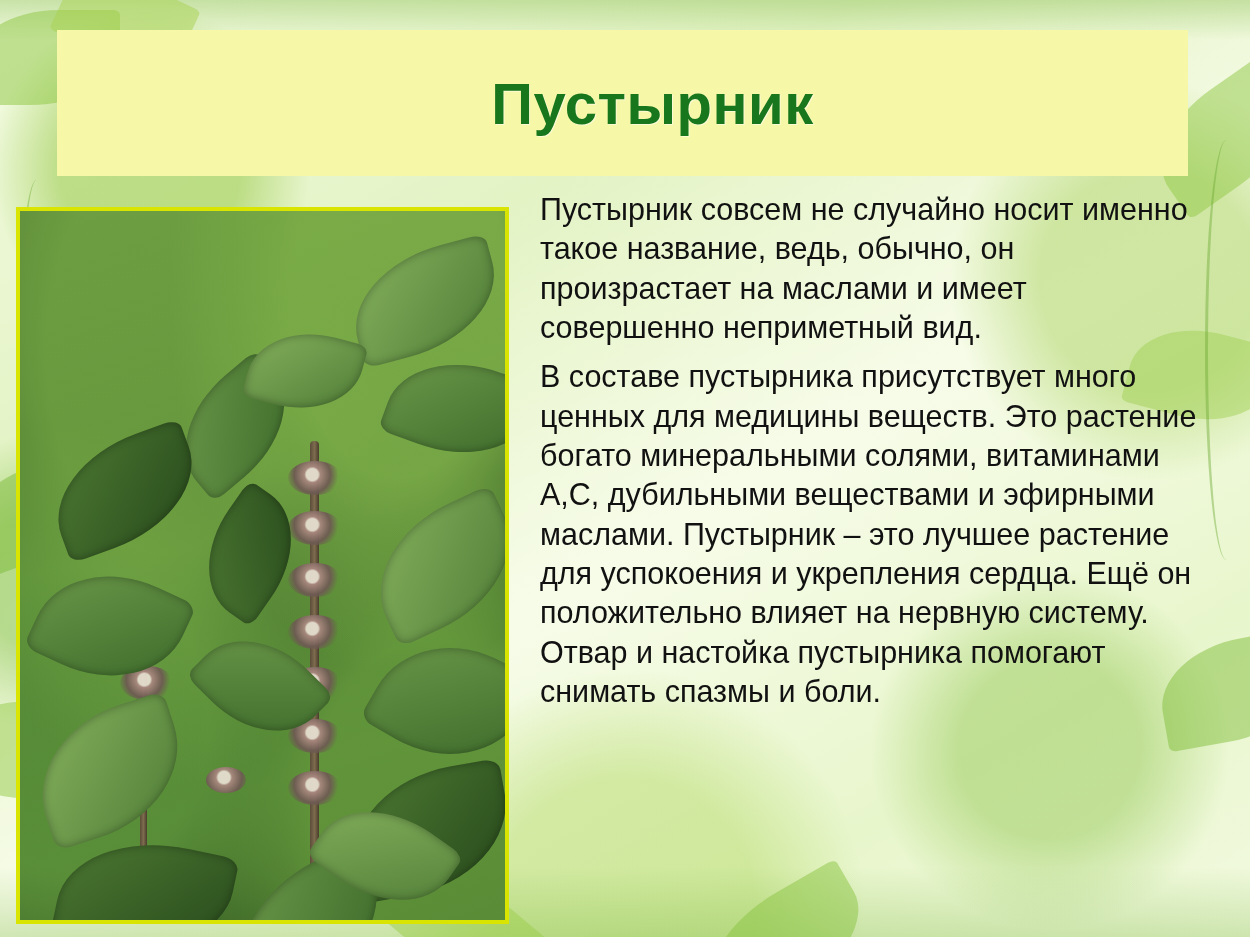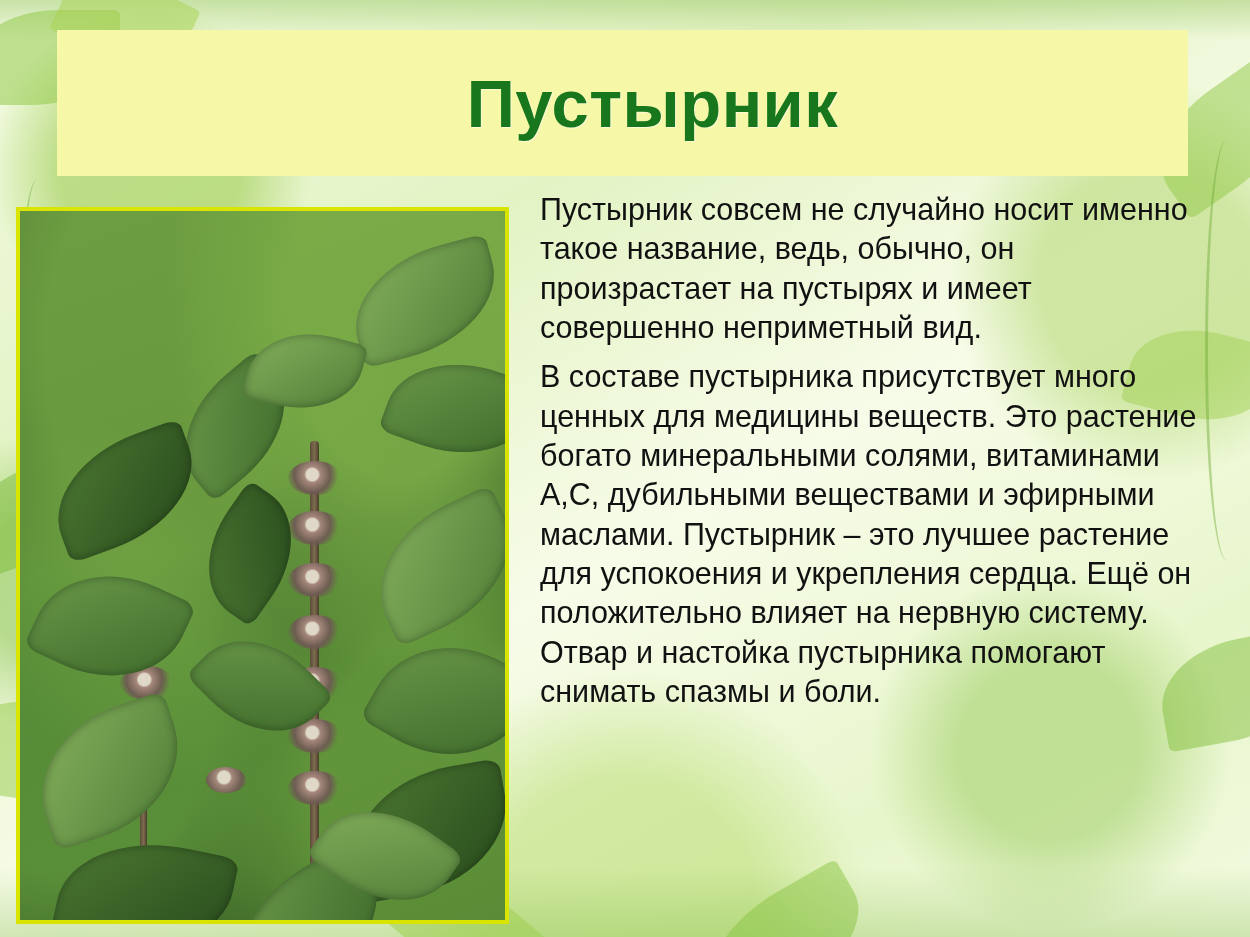--- a/index.html
+++ b/index.html
@@ -56,21 +56,21 @@
     top: 30px;
     width: 1131px;
     height: 146px;
     background: #f7f7a8;
     display: flex;
     align-items: center;
     justify-content: center;
   }
   .title-text {
     color: #18761c;
-    font-size: 67px;
+    font-size: 58px;
     font-weight: bold;
     letter-spacing: 0.5px;
     text-shadow: 1px 1px 0 rgba(255,255,255,0.5);
     margin-left: 60px;
   }
 
   
   .photo-frame {
     position: absolute;
     left: 16px;
@@ -183,17 +183,17 @@
       <div class="pl-leaf dark" style="left:40px;  top:630px; width:170px; height:110px; transform:rotate(12deg);"></div>
       <div class="pl-leaf" style="left:210px; top:660px; width:160px; height:110px; transform:rotate(-28deg);"></div>
       <div class="pl-leaf light" style="left:300px; top:600px; width:130px; height:90px;  transform:rotate(35deg);"></div>
       <div class="pl-leaf dark" style="left:170px; top:300px; width:120px; height:85px;  transform:rotate(-55deg);"></div>
       <div class="pl-leaf" style="left:180px; top:430px; width:120px; height:90px;  transform:rotate(45deg);"></div>
       <div class="pl-leaf light" style="left:230px; top:120px; width:110px; height:80px;  transform:rotate(15deg);"></div>
     </div>
   </div>
 
   <div class="text-col">
-    <p>Пустырник совсем не случайно носит именно такое название, ведь, обычно, он произрастает на пустырях и имеет совершенно неприметный вид.</p>
+    <p>Пустырник совсем не случайно носит именно такое название, ведь, обычно, он произрастает на маслами и имеет совершенно неприметный вид.</p>
     <p>В составе пустырника присутствует много ценных для медицины веществ. Это растение богато минеральными солями, витаминами А,С, дубильными веществами и  эфирными маслами. Пустырник – это  лучшее растение для успокоения и укрепления сердца. Ещё он положительно влияет на нервную систему. Отвар и настойка пустырника помогают снимать спазмы и боли.</p>
   </div>
 
 </div>
 
 </body></html>

